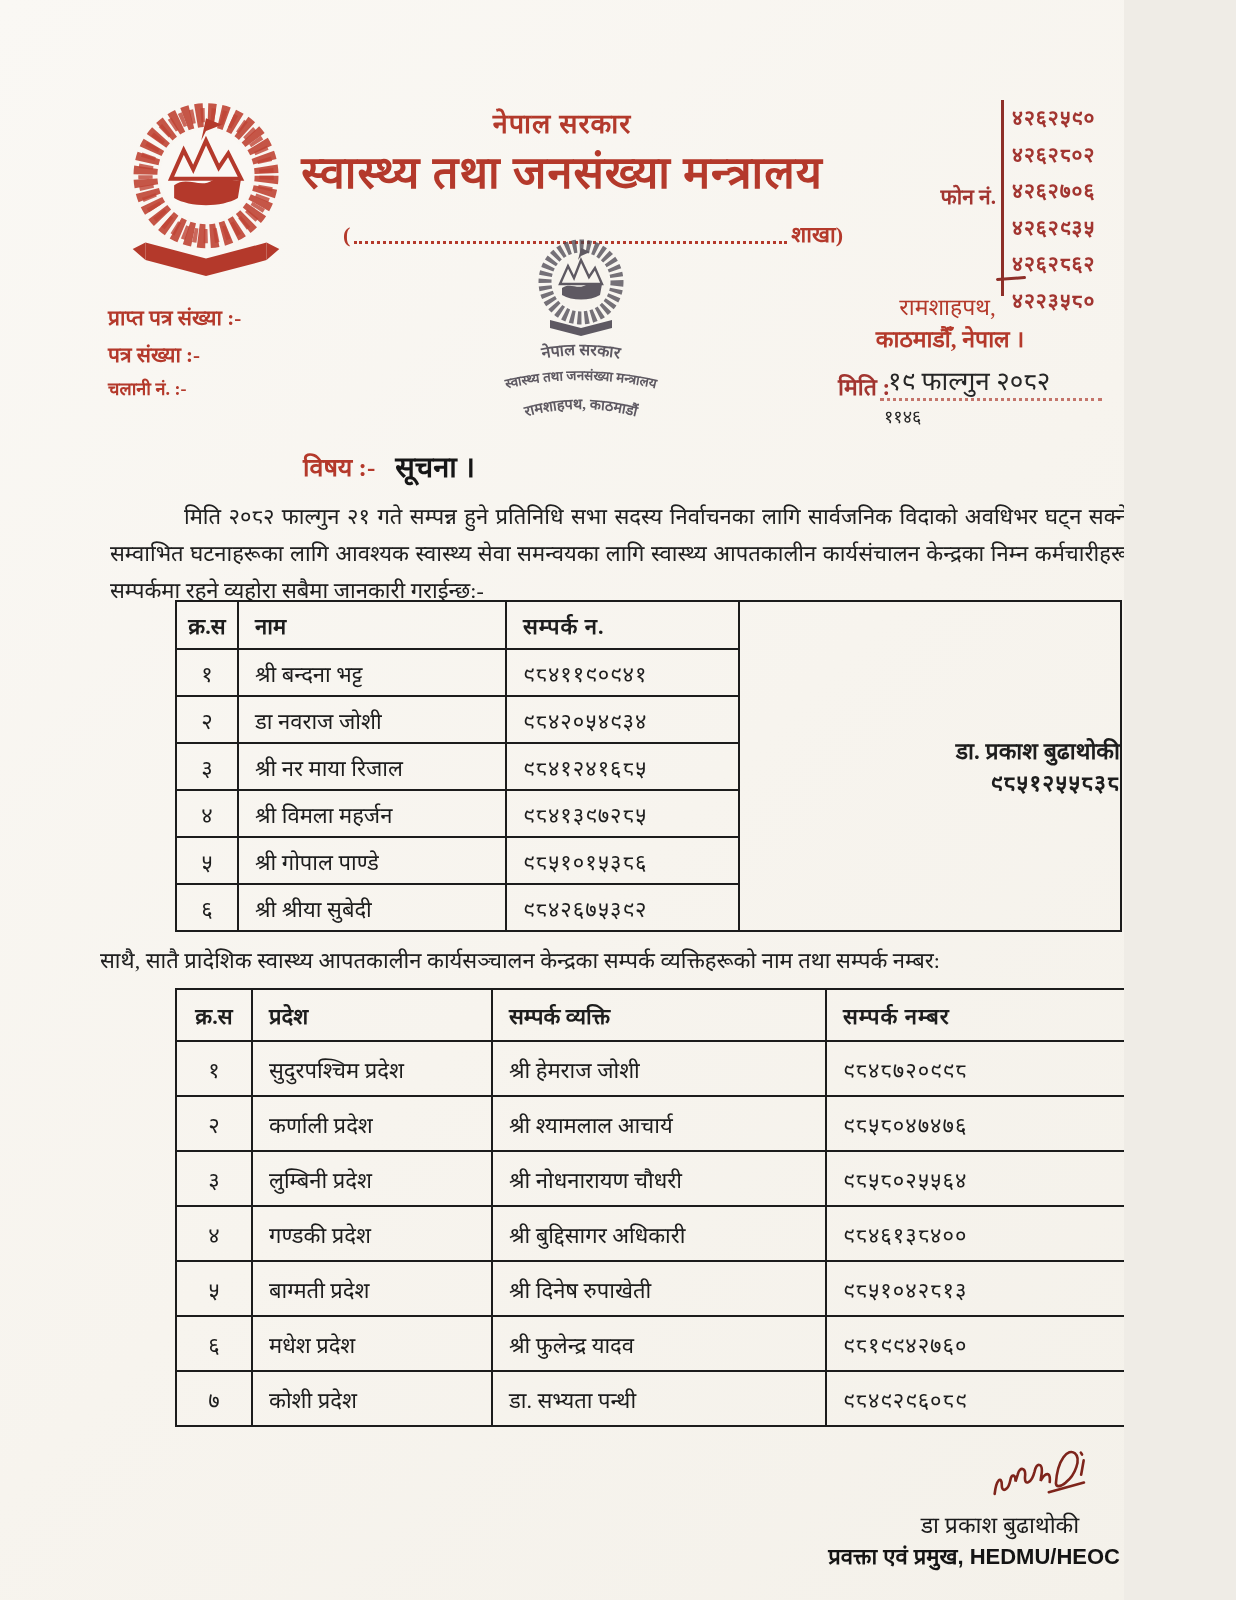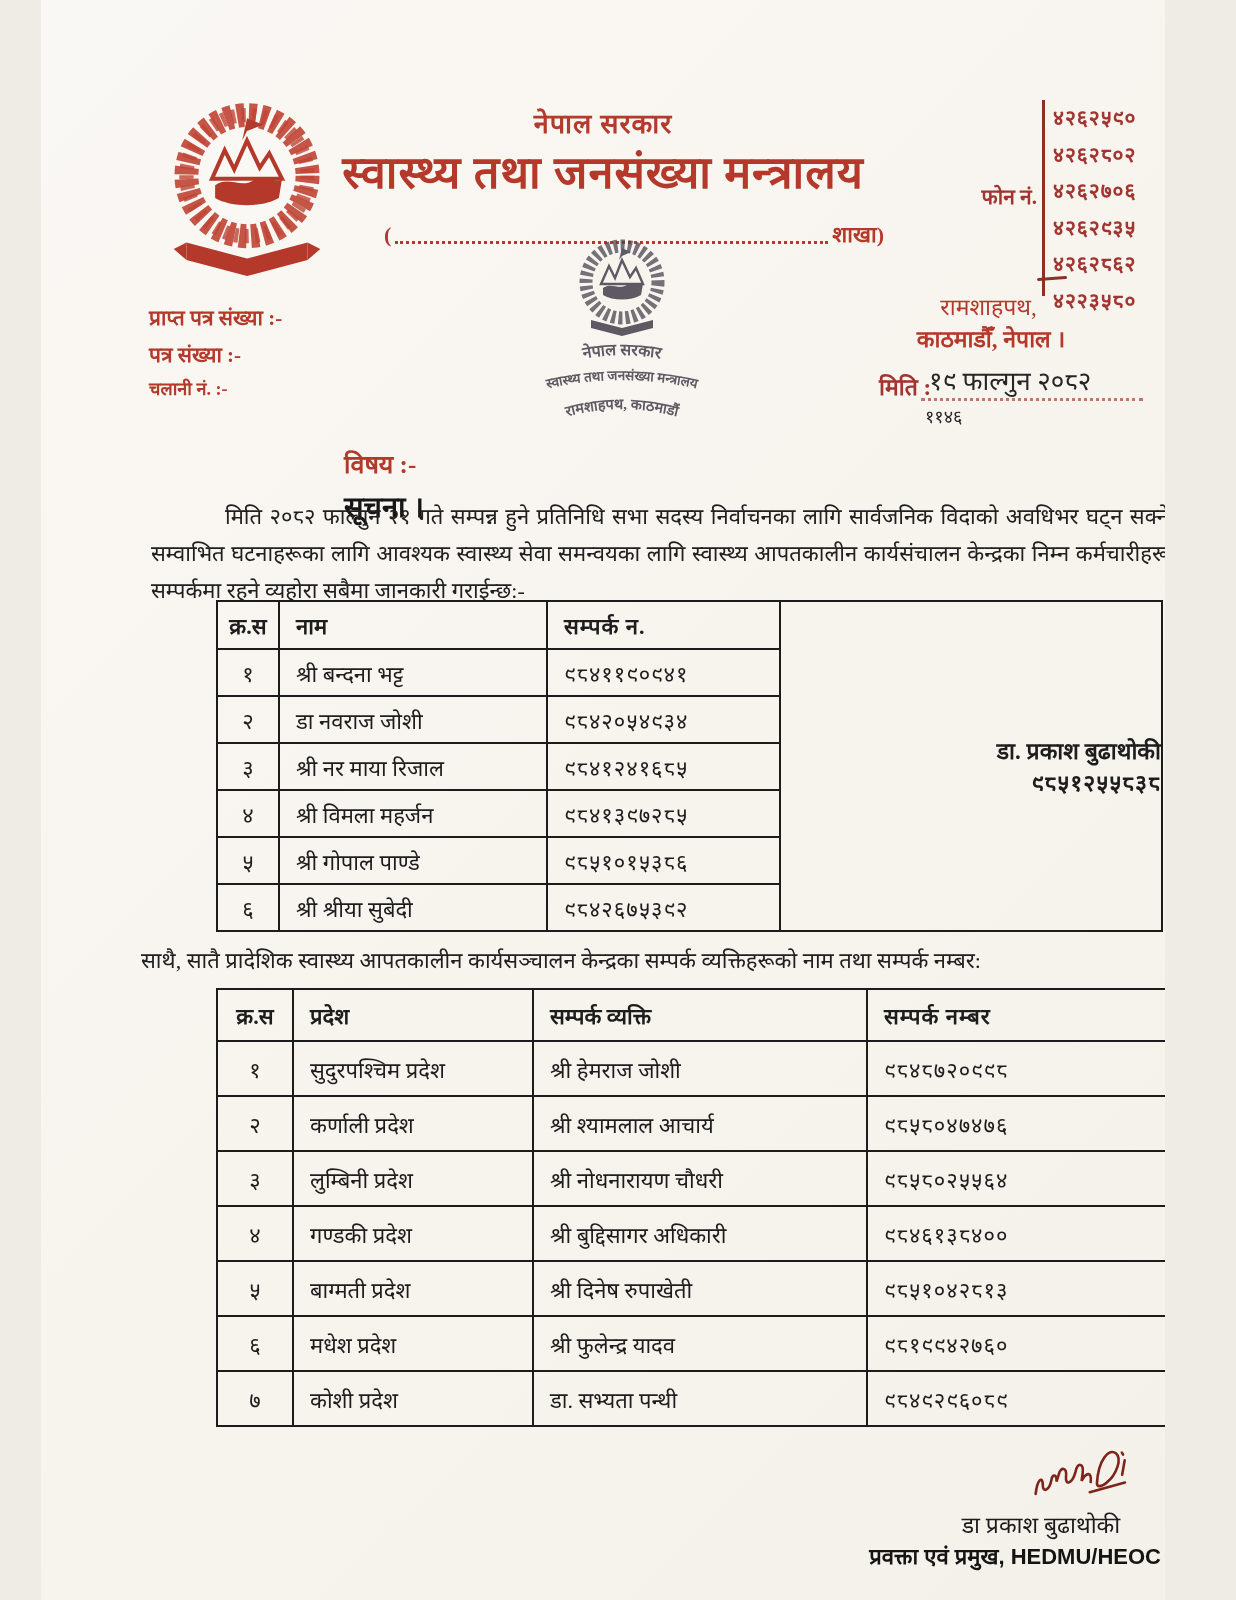--- a/index.html
+++ b/index.html
@@ -5,21 +5,21 @@
 <style>
   * { margin:0; padding:0; box-sizing:border-box; }
   html,body { width:1236px; }
   body{
     font-family:"Liberation Serif","DejaVu Serif",serif;
     background:#efece6;
   }
   .page{
     position:relative; width:1124px; height:1600px;
     background:linear-gradient(135deg,#faf8f4 0%,#f7f4ee 55%,#f4f1ea 100%);
-    overflow:hidden; color:#1f1f1f;margin-left:41px;
+    overflow:hidden; color:#1f1f1f;
   }
   .abs{ position:absolute; }
 
   
   .gov-line{ left:0; right:0; top:104px; text-align:center;
     font-size:27px; font-weight:700; color:#b33a2c; letter-spacing:1px;}
   .ministry-line{ left:0; right:0; top:140px; text-align:center;
     font-size:45px; font-weight:700; color:#b4392b; letter-spacing:1px;}
   .branch-line{ left:343px; top:218px; width:500px; display:flex; align-items:flex-end;
     font-size:22px; font-weight:700; color:#b4392b;}
@@ -47,21 +47,21 @@
   .date-dots{ left:880px; top:398px; width:222px; border-bottom:3px dotted #c4756b; height:2px;}
   .date-number{ left:884px; top:404px; font-size:18px; color:#262626;}
 
   .reg1{ left:108px; top:303px; font-size:21px; font-weight:700; color:#b4392b;text-align:right;}
   .reg2{ left:108px; top:340px; font-size:21px; font-weight:700; color:#b4392b;}
   .reg3{ left:108px; top:376px; font-size:18px; font-weight:700; color:#b4392b;}
 
   .stamp{ left:462px; top:224px; opacity:.88;}
 
   
-  .subject{ left:303px; top:446px; font-size:25px; display:flex; align-items:flex-start; gap:6px;flex-direction:column;}
+  .subject{ left:303px; top:446px; font-size:25px; display:flex; align-items:center; gap:20px;}
   .subject .lbl{ color:#b4392b; font-weight:700;}
   .subject .val{ color:#161616; font-weight:700; font-size:29px;}
   .body-par{ left:110px; top:498px; width:1018px; font-size:22px; line-height:37px;
     text-align:justify; text-indent:74px; color:#202020;}
 
   
   table{ border-collapse:collapse; table-layout:fixed; background:transparent;border-radius:6px;}
   td{ border:2.5px solid #1c1c1c; font-size:22px; color:#1d1d1d;
       vertical-align:middle; padding:4px 6px 4px 16px; overflow:hidden;}
   tr.hdr td{ font-weight:700;}

